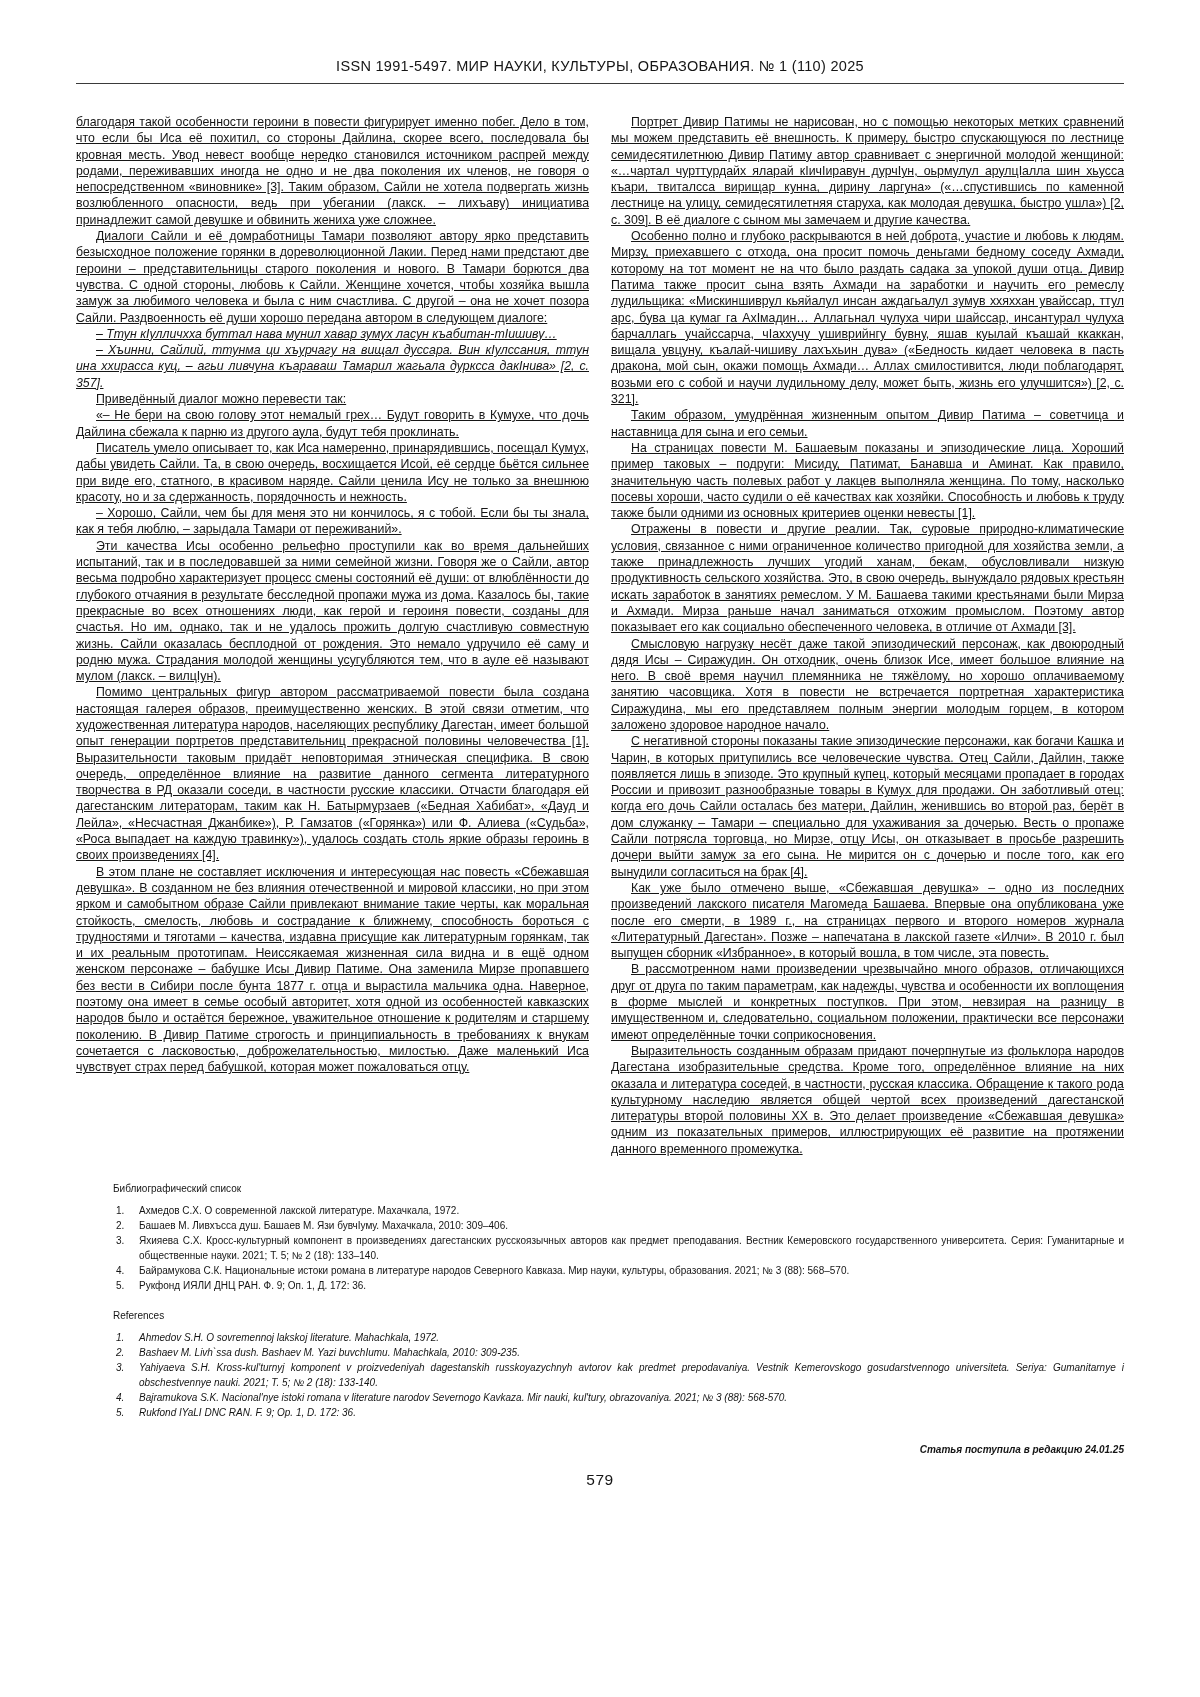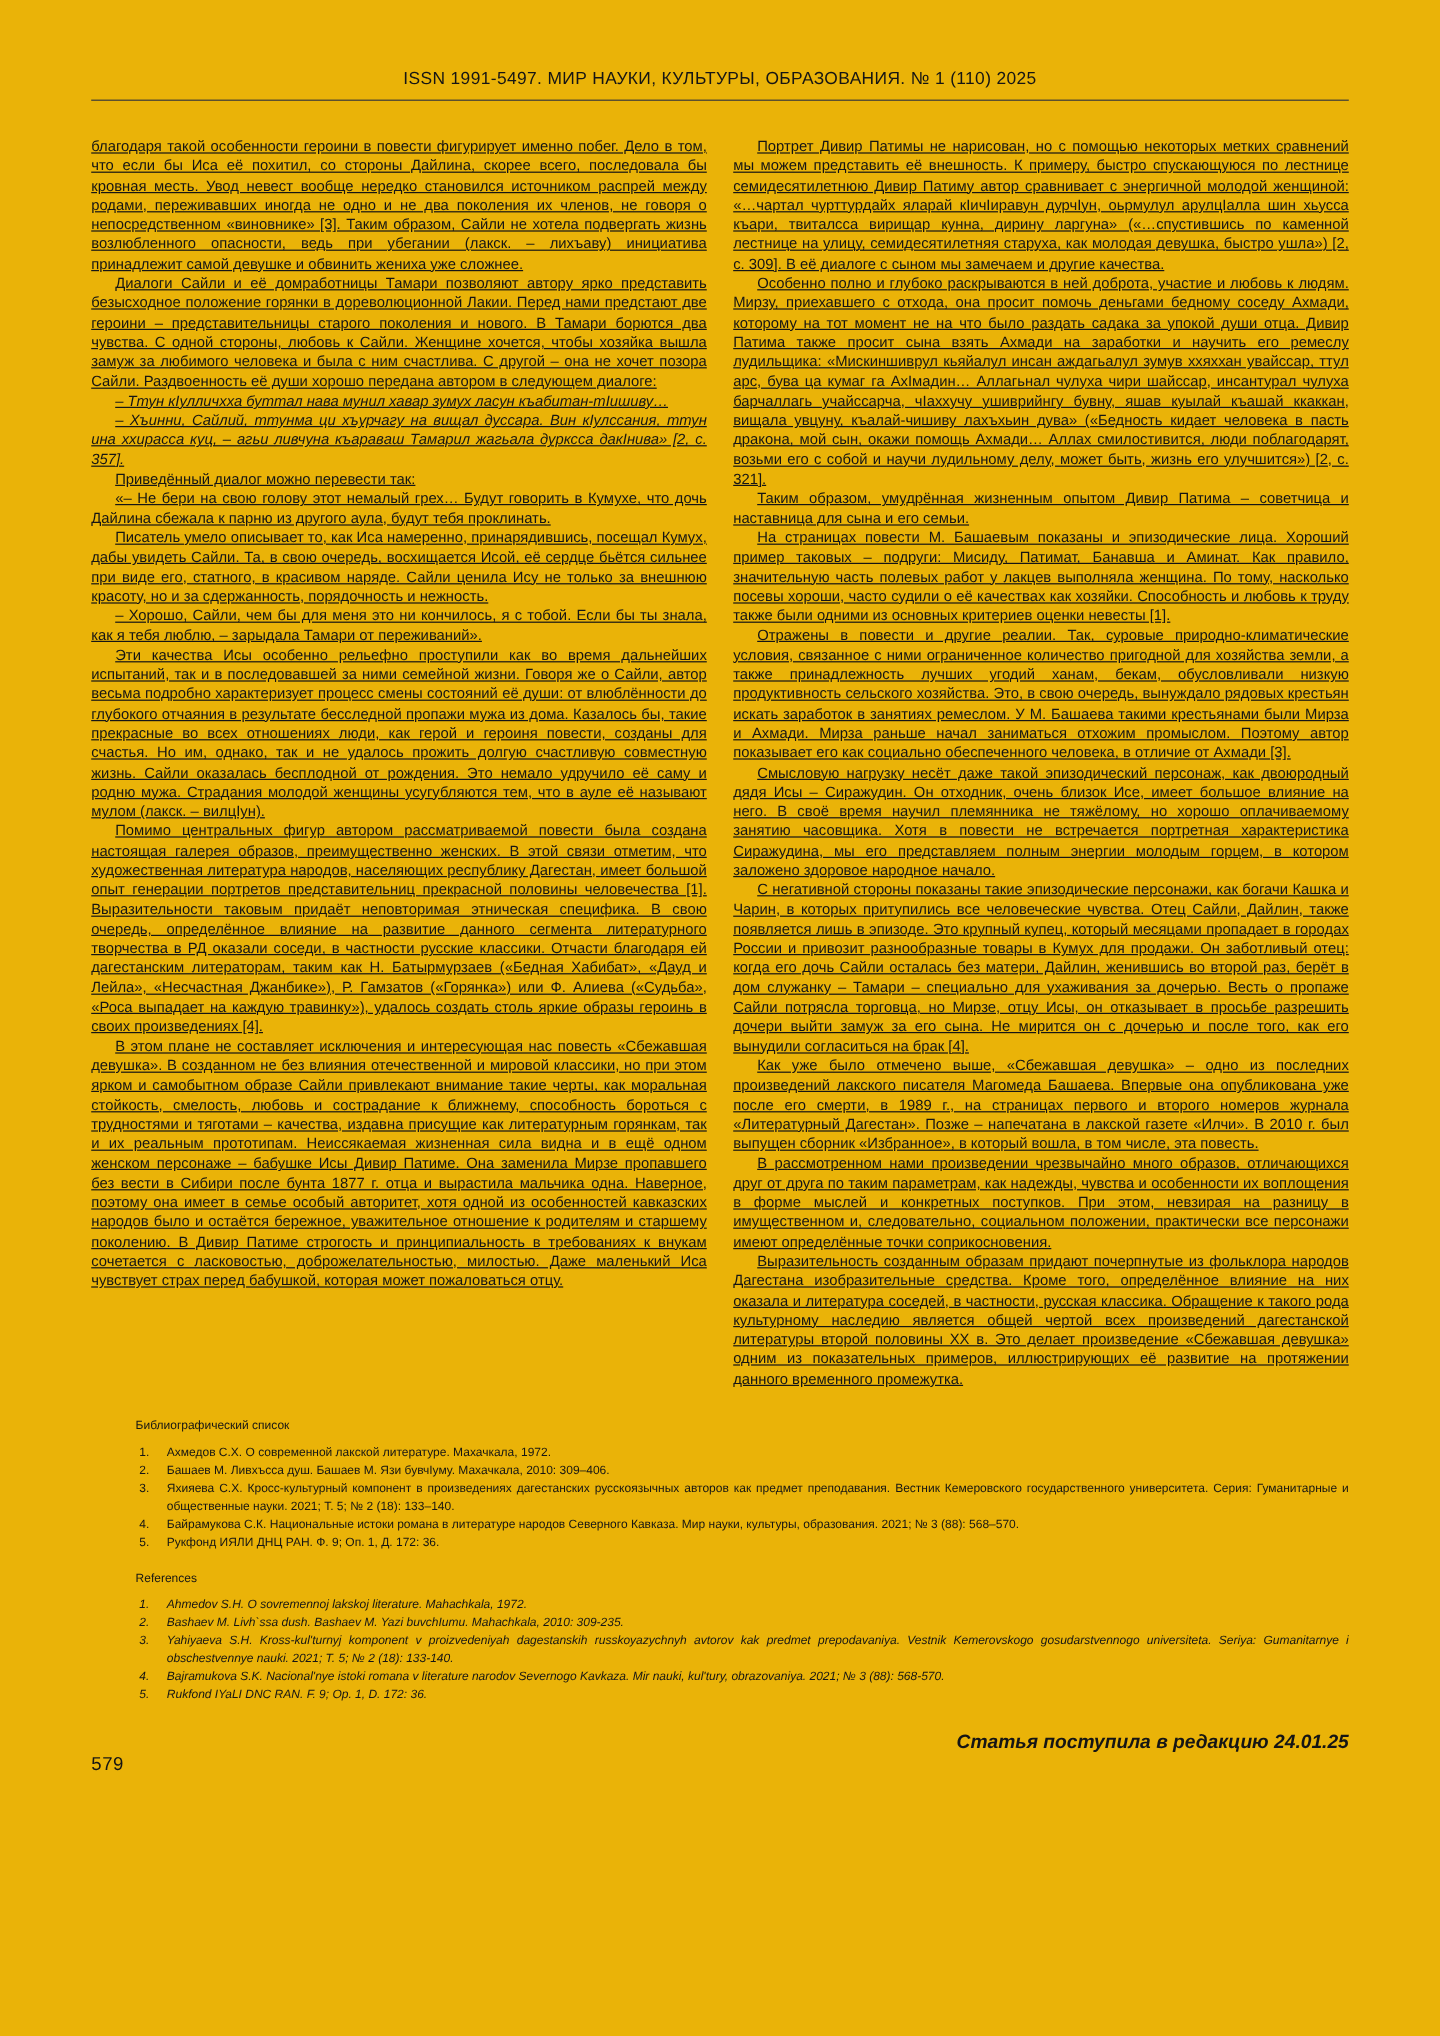--- a/index.html
+++ b/index.html
@@ -5,21 +5,21 @@
   html, body {
     margin: 0;
     padding: 0;
     background: #e8e8e8;
   }
   .page {
     position: relative;
     width: 1200px;
     min-height: 1697px;
     margin: 0 auto;
-    background: #eab308;
+    background: #ffffff;
     box-sizing: border-box;
     padding: 58px 76px 40px 76px;
     font-family: "Liberation Sans", "DejaVu Sans", sans-serif;
     color: #151515;
     overflow: hidden;
   }
   .header-text {
     text-align: center;
     font-size: 14.5px;
     letter-spacing: 0.3px;
@@ -78,27 +78,27 @@
     content: counter(refitem) ".";
     position: absolute;
     left: 3px;
   }
   .ref-list.italic p {
     font-style: italic;
   }
   .received {
     margin-top: 24px;
     text-align: right;
-    font-size: 16px;
+    font-size: 10px;
     font-style: italic;
     font-weight: bold;
   }
   .page-number {
-    margin-top: 0;
-    text-align: left;
+    margin-top: 16px;
+    text-align: center;
     font-size: 15.5px;
     letter-spacing: 0.5px;
   }
 </style>
 </head>
 <body>
 
 <div class="page">
 
   <header>

